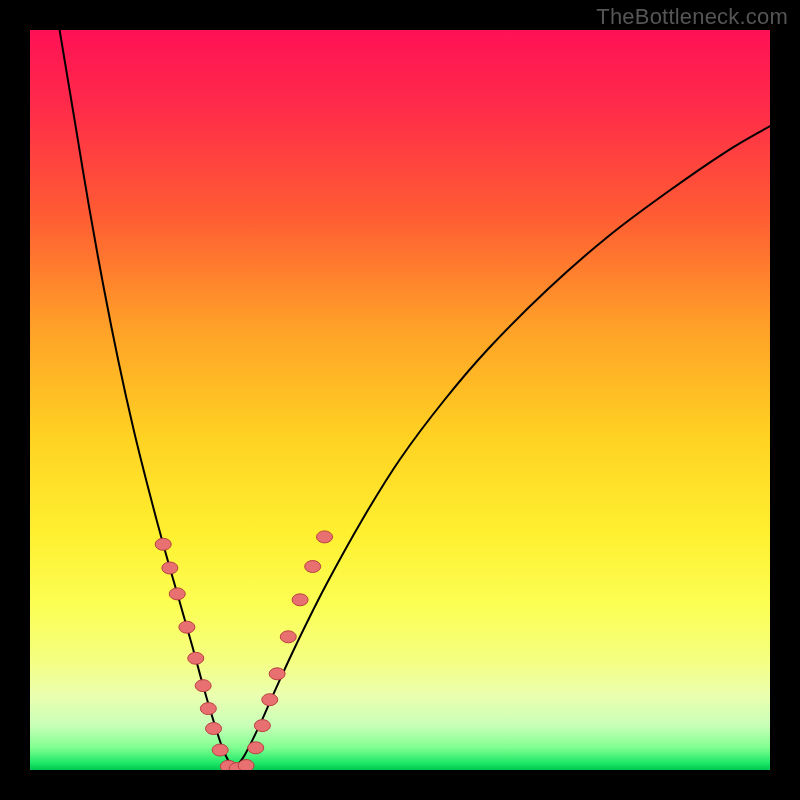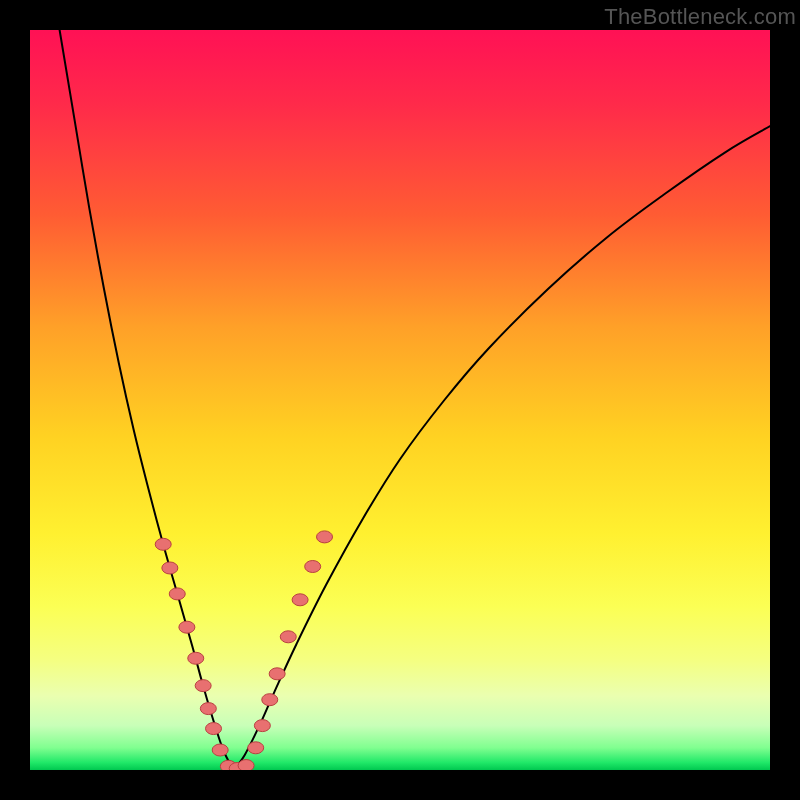--- a/index.html
+++ b/index.html
@@ -12,21 +12,21 @@
   }
   .frame {
     width: 800px;
     height: 800px;
     background: #000;
     position: relative;
   }
   .watermark {
     position: absolute;
     top: 4px;
-    right: 4px;
+    right: 12px;
     color: #555;
     font-size: 22px;
     font-weight: 500;
     letter-spacing: 0.2px;
     z-index: 5;
   }
   .plot-area {
     position: absolute;
     left: 30px;
     top: 30px;

